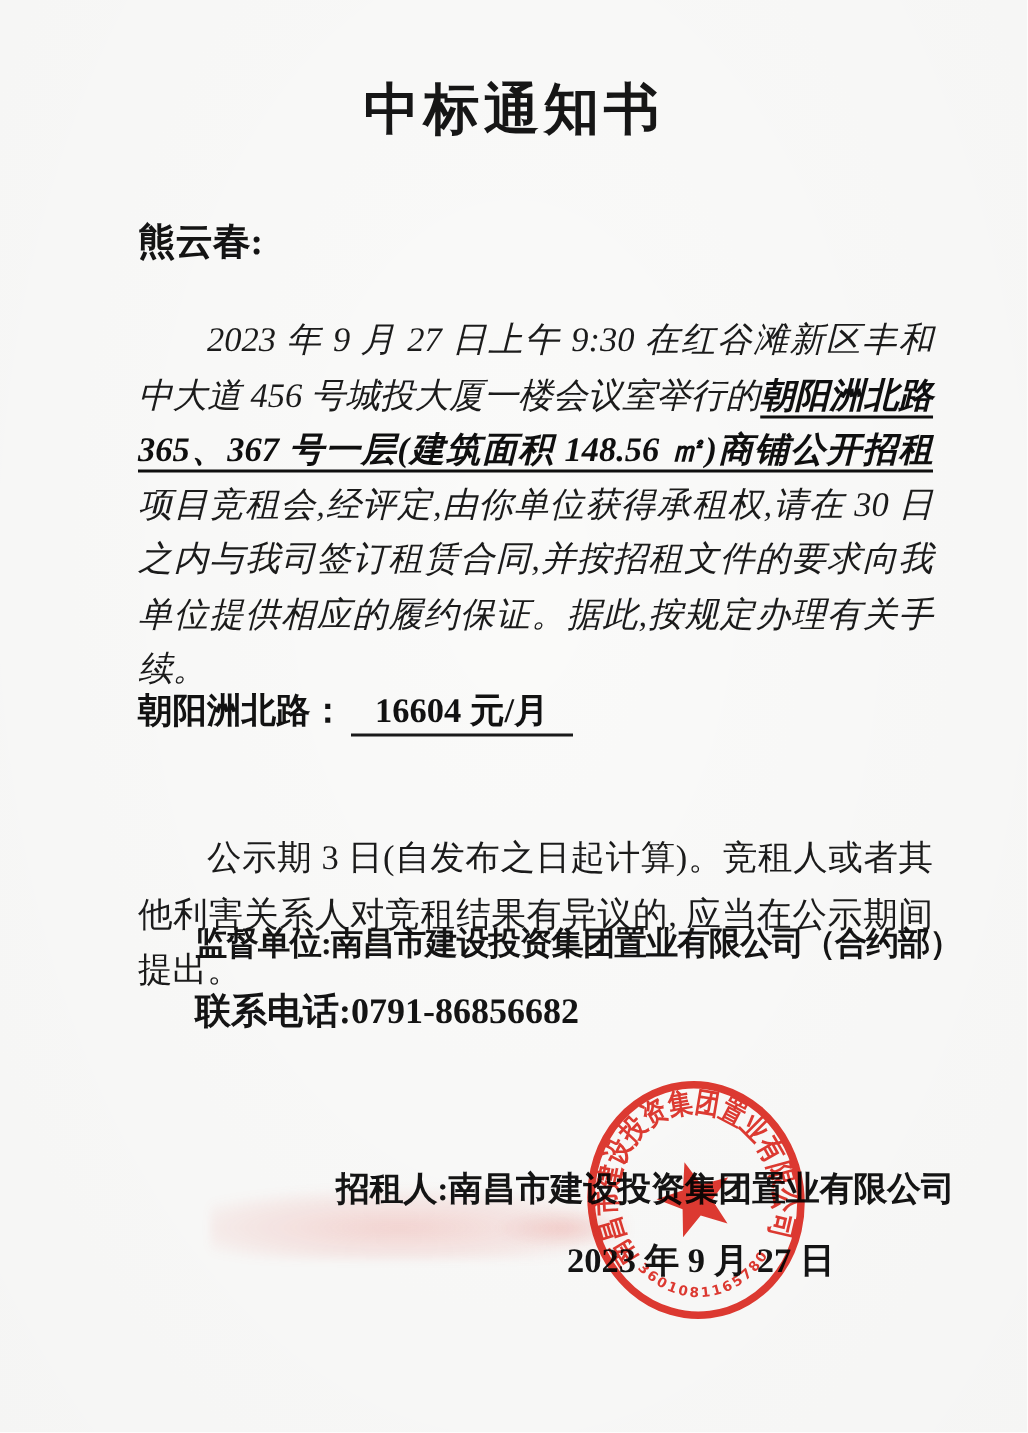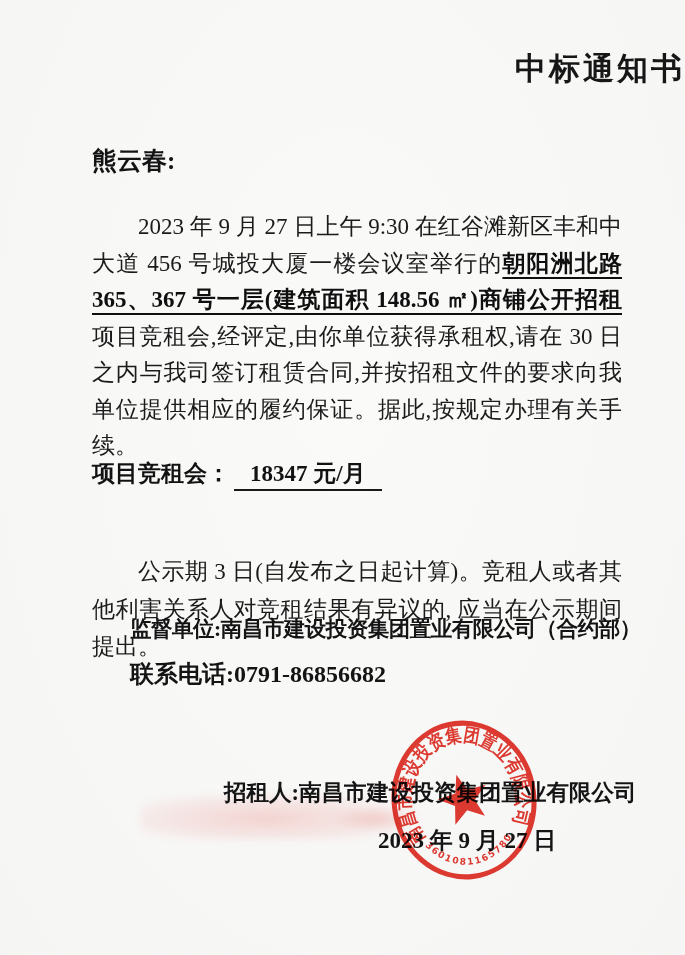--- a/index.html
+++ b/index.html
@@ -11,39 +11,39 @@
     overflow:hidden;
   }
   .page{
     position:relative;width:685px;height:955px;
     background:
       radial-gradient(ellipse at 50% 40%, rgba(0,0,0,0.012), rgba(0,0,0,0.03)),
       #fdfdfc;
   }
   .doc-title{
     position:absolute;left:0;right:0;top:48px;
-    text-align:right;
-    font-size:31px;font-weight:bold;letter-spacing:3px;
+    text-align:center;
+    font-size:37px;font-weight:bold;letter-spacing:3px;
     color:#161616;
   }
   .recipient{
     position:absolute;left:92px;top:144px;
     font-size:25px;font-weight:bold;color:#141414;
   }
   .recipient .name{
     text-decoration-thickness:2px;
     text-underline-offset:5px;
   }
   .para{
     position:absolute;left:92px;width:530px;
     font-size:23px;color:#1b1b1b;
     text-align:justify;text-justify:inter-character;
     text-indent:2em;
   }
-  .para1{top:186px;line-height:36.5px;}
+  .para1{top:186px;line-height:36.5px;font-style:italic;}
   .para2{top:530px;line-height:37.5px;}
   .bold-ul{
     font-weight:bold;color:#0f0f0f;
     text-decoration:underline;
     text-decoration-thickness:2px;
     text-underline-offset:6px;
   }
   .result-line{
     position:absolute;left:92px;top:458px;
     font-size:23px;color:#121212;
@@ -113,21 +113,21 @@
 
   <div class="recipient">
     <span class="name">熊云春</span><span>:</span>
   </div>
 
   <p class="para para1">
     <span>2023 年 9 月 27 日上午 9:30 在红谷滩新区丰和中大道 456 号城投大厦一楼会议室举行的</span><span class="bold-ul">朝阳洲北路 365、367 号一层(建筑面积 148.56 ㎡)商铺公开招租</span><span>项目竞租会,经评定,由你单位获得承租权,请在 30 日之内与我司签订租赁合同,并按招租文件的要求向我单位提供相应的履约保证。据此,按规定办理有关手续。</span>
   </p>
 
   <div class="result-line">
-    <span class="result-label">项目竞租会：</span><span class="result-value">18347 元/月</span>
+    <span class="result-label">朝阳洲北路：</span><span class="result-value">16604 元/月</span>
   </div>
 
   <p class="para para2">公示期 3 日(自发布之日起计算)。竞租人或者其他利害关系人对竞租结果有异议的, 应当在公示期间提出。</p>
 
   <div class="supervisor-line">监督单位:南昌市建设投资集团置业有限公司（合约部）</div>
 
   <div class="phone-line">联系电话:0791-86856682</div>
 
   <div class="ink-smudge"></div>
   <div class="ink-smudge2"></div>

